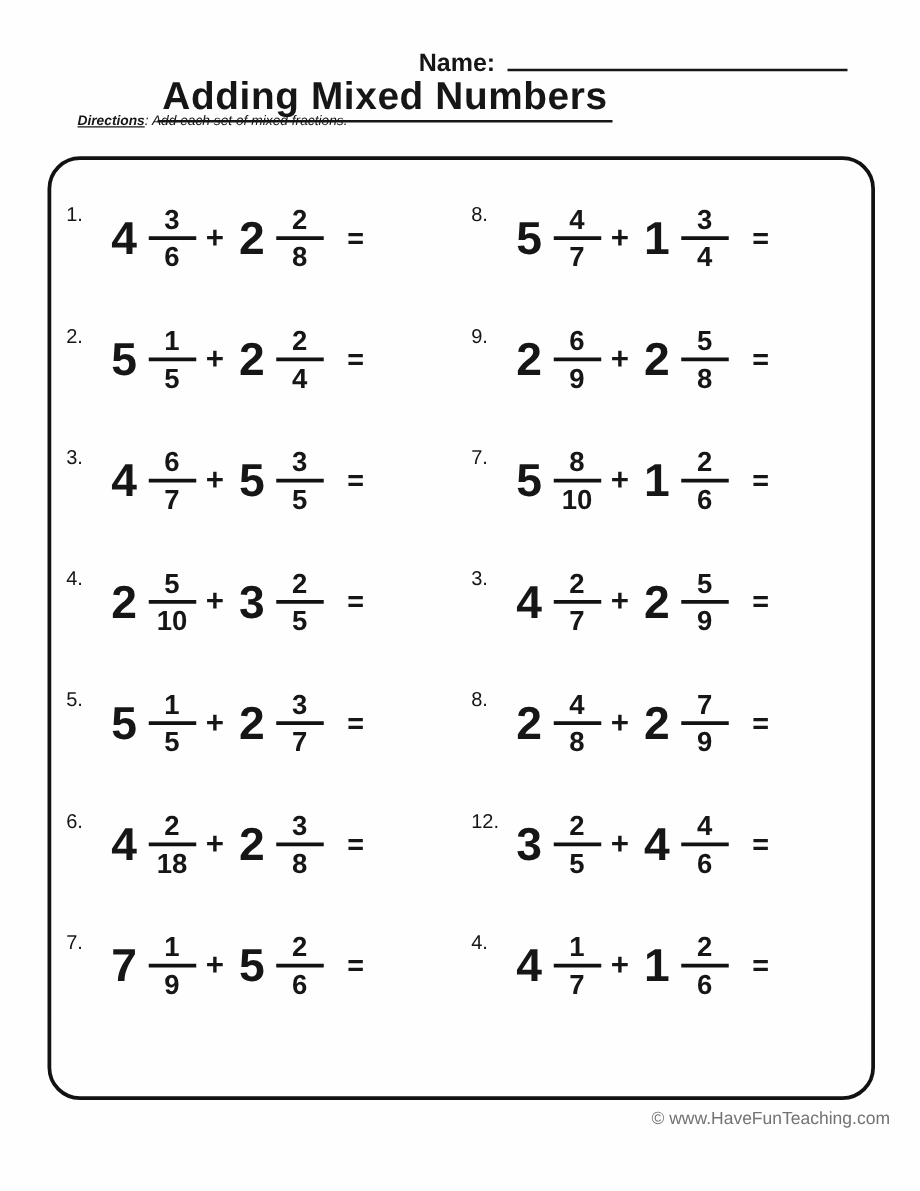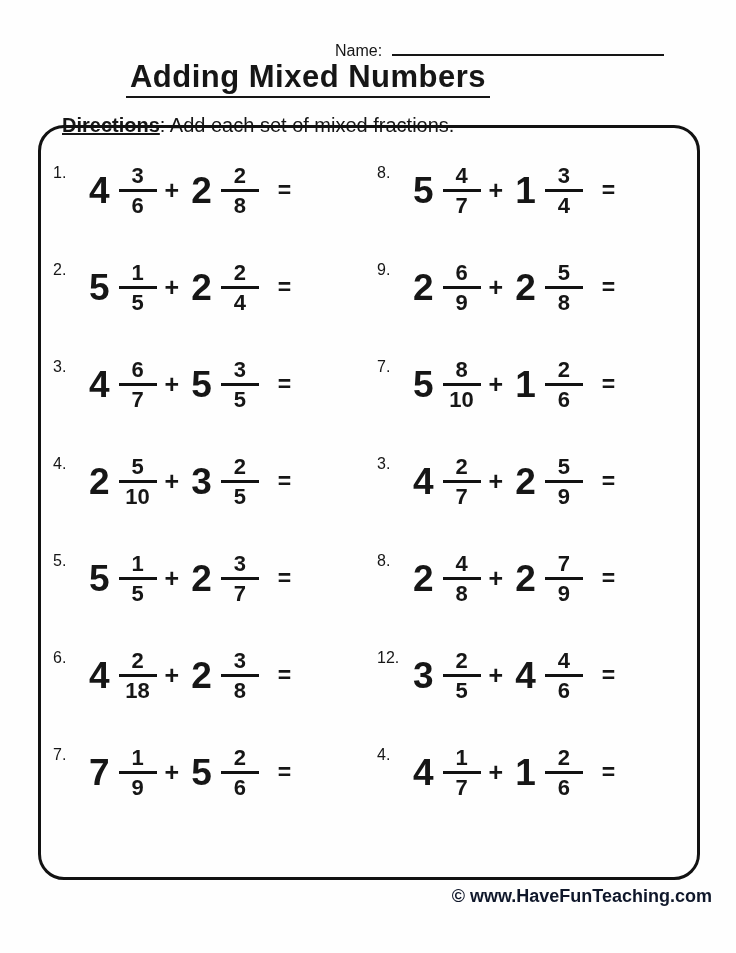--- a/index.html
+++ b/index.html
@@ -9,22 +9,23 @@
     background: #fefefe;
     font-family: "Liberation Sans", "DejaVu Sans", sans-serif;
     color: #161616;
     overflow: hidden;
   }
 
   
   .name-row {
     position: absolute;
     top: 40px; left: 335px;
-    font-size: 16px;
+    font-size: 20px;
     white-space: nowrap;
+    font-weight: bold;
   }
   .name-label { vertical-align: bottom; }
   .name-line {
     display: inline-block;
     width: 272px; height: 16px;
     border-bottom: 2px solid #161616;
     margin-left: 10px;
   }
   .title-wrap {
     position: absolute;
@@ -34,22 +35,23 @@
   .title-text {
     display: inline-block;
     font-size: 31px;
     font-weight: bold;
     letter-spacing: 0.5px;
     border-bottom: 2px solid #161616;
     padding: 0 4px 1px 4px;
   }
   .directions {
     position: absolute;
-    top: 114px; left: 62px;
-    font-size: 20px;
+    top: 91px; left: 62px;
+    font-size: 11px;
+    font-style: italic;
   }
   .dir-label {
     font-weight: bold;
     text-decoration: underline;
   }
 
   
   .box {
     position: absolute;
     top: 125px; left: 38px;
@@ -110,23 +112,22 @@
     font-size: 23px;
     font-weight: bold;
     margin-left: 17px;
     line-height: 1;
   }
 
   
   .footer {
     position: absolute;
     top: 886px; right: 24px;
-    font-size: 18px;
-    color: #0f172a;
-    font-weight: bold;
+    font-size: 14px;
+    color: #737373;
   }
 </style>
 </head>
 <body>
 
 <div class="name-row">
   <span class="name-label">Name:</span><span class="name-line"></span>
 </div>
 
 <div class="title-wrap">

